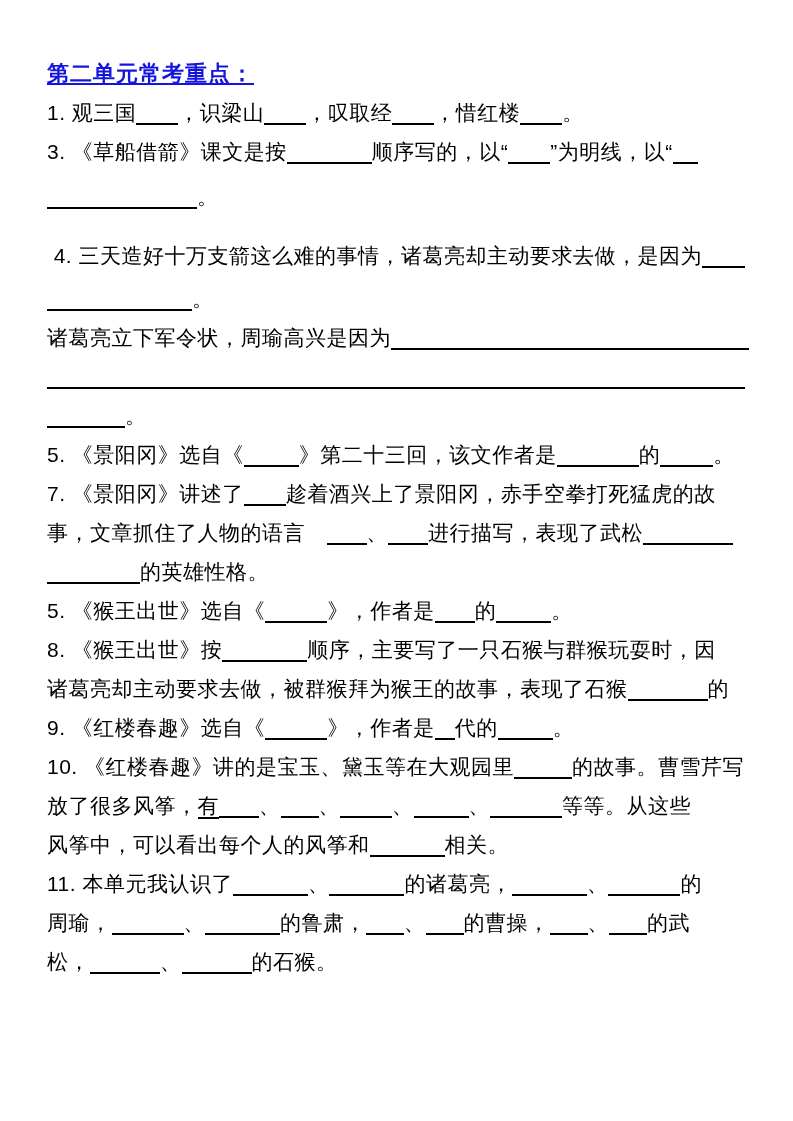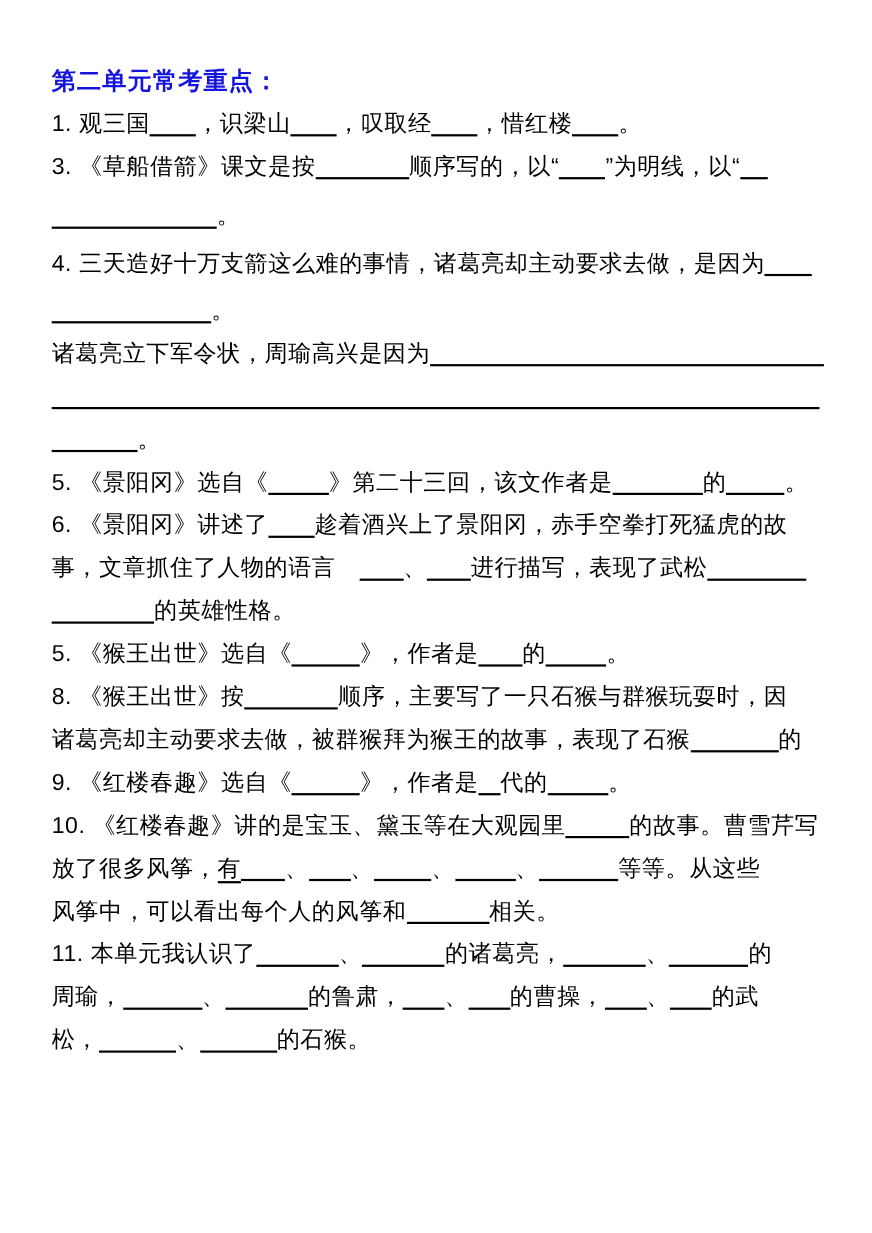--- a/index.html
+++ b/index.html
@@ -16,20 +16,21 @@
     padding: 54px 48px 0 47px;
     overflow: hidden;
     font-family: "Liberation Sans", "DejaVu Sans", sans-serif;
     color: #000000;
   }
   .title {
     font-size: 22px;
     font-weight: 700;
     line-height: 39px;
     letter-spacing: 1px;
+    text-decoration: underline;
   }
   .line {
     font-size: 21px;
     font-weight: 400;
     line-height: 39px;
     white-space: nowrap;
     letter-spacing: 0.5px;
   }
   
   .blank {
@@ -46,27 +47,27 @@
 </style>
 </head>
 <body>
 
 <div class="page">
   <div class="title" style="color: rgb(20, 20, 221);">第二单元常考重点：</div>
   <div>
       <div class="line"><span>1. 观三国</span><span class="blank" style="width: 42px; border-bottom-color: rgb(0, 0, 0);"></span><span>，识梁山</span><span class="blank" style="width: 42px; border-bottom-color: rgb(0, 0, 0);"></span><span>，叹取经</span><span class="blank" style="width: 42px; border-bottom-color: rgb(0, 0, 0);"></span><span>，惜红楼</span><span class="blank" style="width: 42px; border-bottom-color: rgb(0, 0, 0);"></span><span>。</span></div>
       <div class="line"><span>3. 《草船借箭》课文是按</span><span class="blank" style="width: 85px; border-bottom-color: rgb(0, 0, 0);"></span><span>顺序写的，以“</span><span class="blank" style="width: 42px; border-bottom-color: rgb(0, 0, 0);"></span><span>”为明线，以“</span><span class="blank" style="width: 25px; border-bottom-color: rgb(0, 0, 0);"></span></div>
       <div class="line" style="margin-top: 6px;"><span class="blank" style="width: 150px; border-bottom-color: rgb(0, 0, 0);"></span><span>。</span></div>
-      <div class="line" style="margin-top: 4px;"><span>4. 三天造好十万支箭这么难的事情，诸葛亮却主动要求去做，是因为</span><span class="blank" style="width: 43px; border-bottom-color: rgb(0, 0, 0);"></span></div>
+      <div class="line" style="margin-top: 20px; text-align: right;"><span>4. 三天造好十万支箭这么难的事情，诸葛亮却主动要求去做，是因为</span><span class="blank" style="width: 43px; border-bottom-color: rgb(0, 0, 0);"></span></div>
       <div class="line" style="margin-top: 4px;"><span class="blank" style="width: 145px; border-bottom-color: rgb(0, 0, 0);"></span><span>。</span></div>
       <div class="line"><span>诸葛亮立下军令状，周瑜高兴是因为</span><span class="blank" style="width: 358px; border-bottom-color: rgb(0, 0, 0);"></span></div>
       <div class="line"><span class="blank" style="width: 698px; border-bottom-color: rgb(0, 0, 0);"></span></div>
       <div class="line"><span class="blank" style="width: 78px; border-bottom-color: rgb(0, 0, 0);"></span><span>。</span></div>
       <div class="line"><span>5. 《景阳冈》选自《</span><span class="blank" style="width: 55px; border-bottom-color: rgb(0, 0, 0);"></span><span>》第二十三回，该文作者是</span><span class="blank" style="width: 82px; border-bottom-color: rgb(0, 0, 0);"></span><span>的</span><span class="blank" style="width: 53px; border-bottom-color: rgb(0, 0, 0);"></span><span>。</span></div>
-      <div class="line"><span>6. 《景阳冈》讲述了</span><span class="blank" style="width: 42px; border-bottom-color: rgb(0, 0, 0);"></span><span>趁着酒兴上了景阳冈，赤手空拳打死猛虎的故</span></div>
+      <div class="line"><span>7. 《景阳冈》讲述了</span><span class="blank" style="width: 42px; border-bottom-color: rgb(0, 0, 0);"></span><span>趁着酒兴上了景阳冈，赤手空拳打死猛虎的故</span></div>
       <div class="line"><span>事，文章抓住了人物的语言　</span><span class="blank" style="width: 40px; border-bottom-color: rgb(0, 0, 0);"></span><span>、</span><span class="blank" style="width: 40px; border-bottom-color: rgb(0, 0, 0);"></span><span>进行描写，表现了武松</span><span class="blank" style="width: 90px; border-bottom-color: rgb(0, 0, 0);"></span></div>
       <div class="line"><span class="blank" style="width: 93px; border-bottom-color: rgb(0, 0, 0);"></span><span>的英雄性格。</span></div>
       <div class="line"><span>5. 《猴王出世》选自《</span><span class="blank" style="width: 62px; border-bottom-color: rgb(0, 0, 0);"></span><span>》，作者是</span><span class="blank" style="width: 40px; border-bottom-color: rgb(0, 0, 0);"></span><span>的</span><span class="blank" style="width: 55px; border-bottom-color: rgb(0, 0, 0);"></span><span>。</span></div>
       <div class="line"><span>8. 《猴王出世》按</span><span class="blank" style="width: 85px; border-bottom-color: rgb(0, 0, 0);"></span><span>顺序，主要写了一只石猴与群猴玩耍时，因</span></div>
       <div class="line"><span>诸葛亮却主动要求去做，被群猴拜为猴王的故事，表现了石猴</span><span class="blank" style="width: 80px; border-bottom-color: rgb(0, 0, 0);"></span><span>的</span></div>
       <div class="line"><span>9. 《红楼春趣》选自《</span><span class="blank" style="width: 62px; border-bottom-color: rgb(0, 0, 0);"></span><span>》，作者是</span><span class="blank" style="width: 20px; border-bottom-color: rgb(0, 0, 0);"></span><span>代的</span><span class="blank" style="width: 55px; border-bottom-color: rgb(0, 0, 0);"></span><span>。</span></div>
       <div class="line"><span>10. 《红楼春趣》讲的是宝玉、黛玉等在大观园里</span><span class="blank" style="width: 58px; border-bottom-color: rgb(0, 0, 0);"></span><span>的故事。曹雪芹写</span></div>
       <div class="line"><span>放了很多风筝，</span><span class="u" style="border-bottom-color: rgb(0, 0, 0);">有</span><span class="blank" style="width: 40px; border-bottom-color: rgb(0, 0, 0);"></span><span>、</span><span class="blank" style="width: 38px; border-bottom-color: rgb(0, 0, 0);"></span><span>、</span><span class="blank" style="width: 52px; border-bottom-color: rgb(0, 0, 0);"></span><span>、</span><span class="blank" style="width: 55px; border-bottom-color: rgb(0, 0, 0);"></span><span>、</span><span class="blank" style="width: 72px; border-bottom-color: rgb(0, 0, 0);"></span><span>等等。从这些</span></div>
       <div class="line"><span>风筝中，可以看出每个人的风筝和</span><span class="blank" style="width: 75px; border-bottom-color: rgb(0, 0, 0);"></span><span>相关。</span></div>
       <div class="line"><span>11. 本单元我认识了</span><span class="blank" style="width: 75px; border-bottom-color: rgb(0, 0, 0);"></span><span>、</span><span class="blank" style="width: 75px; border-bottom-color: rgb(0, 0, 0);"></span><span>的诸葛亮，</span><span class="blank" style="width: 75px; border-bottom-color: rgb(0, 0, 0);"></span><span>、</span><span class="blank" style="width: 72px; border-bottom-color: rgb(0, 0, 0);"></span><span>的</span></div>

